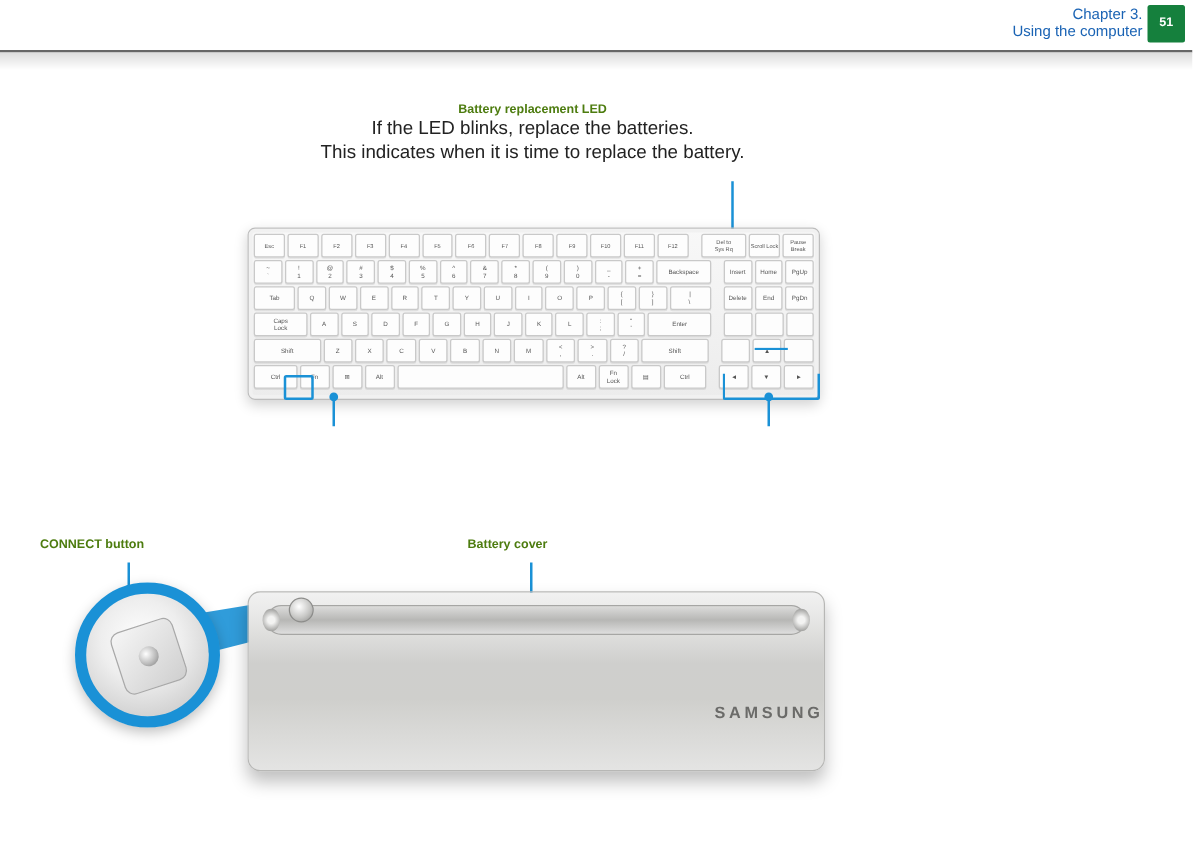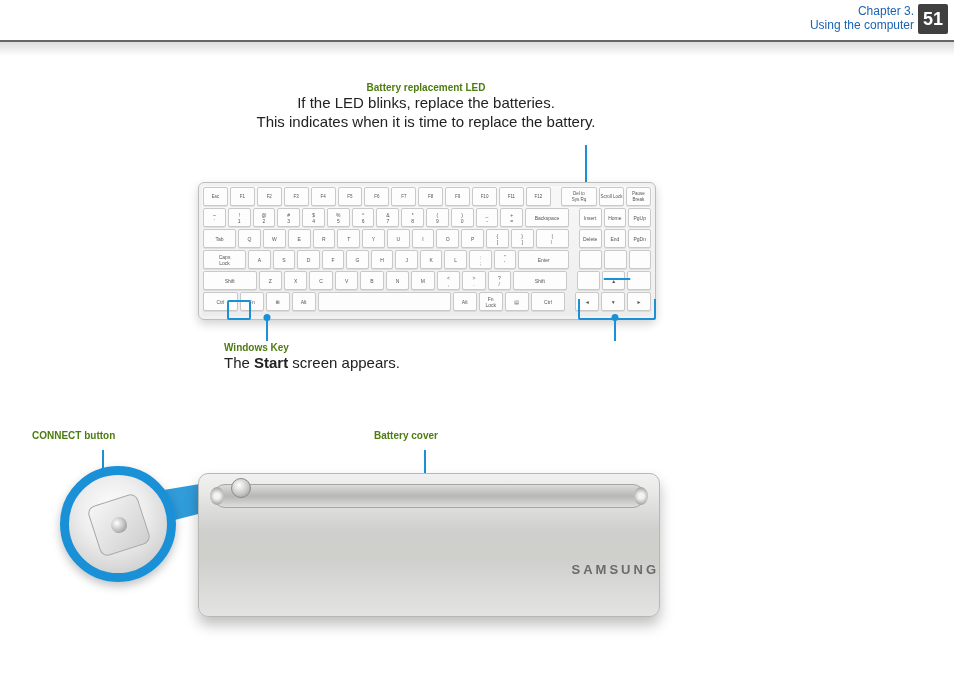--- a/index.html
+++ b/index.html
@@ -46,24 +46,24 @@
     text-align: right;
     color: #1a63b4;
     font-weight: 400;
     font-size: 12px;
     line-height: 14px;
   }
   .page-num {
     position: absolute;
     right: 6px; top: 2px;
     width: 30px; height: 30px;
-    background: #404040;
+    background: #15803d;
     color: #fff;
     font-weight: 800;
-    font-size: 18px;
+    font-size: 10px;
     text-align: center;
     line-height: 30px;
     border-radius: 2px;
   }
   .hdr-rule {
     position: absolute;
     left: 0; right: 0; top: 40px;
     border-top: 2px solid rgba(0,0,0,.6);
   }
   .hdr-rule .fade {
@@ -390,26 +390,20 @@
         <div class="gap"></div>
         <div class="k">◄</div>
         <div class="k">▼</div>
         <div class="k">►</div>
       </div>
     </div>
   <div class="hi win"></div>
   <div class="hi arrows"></div>
 
   <div class="lead dot top" style="left:266px; top:317px; width:2px; height:24px;"></div>
-  <div class="cl" style="left:224px; top:342px; width:280px;">
-    <div class="t-title">Windows Key</div>
-    <div class="t-body">
-      <span>The </span><b>Start</b><span> screen appears.</span>
-    </div>
-  </div>
 
   <div class="lead dot top" style="left:614px; top:317px; width:2px; height:24px;"></div>
 
   <div class="cl" style="left:32px; top:430px;">
     <div class="t-title">CONNECT button</div>
   </div>
   <div class="lead dot" style="left:102px; top:450px; width:2px; height:22px;"></div>
 
   <div class="cl" style="left:374px; top:430px;">
     <div class="t-title">Battery cover</div>

